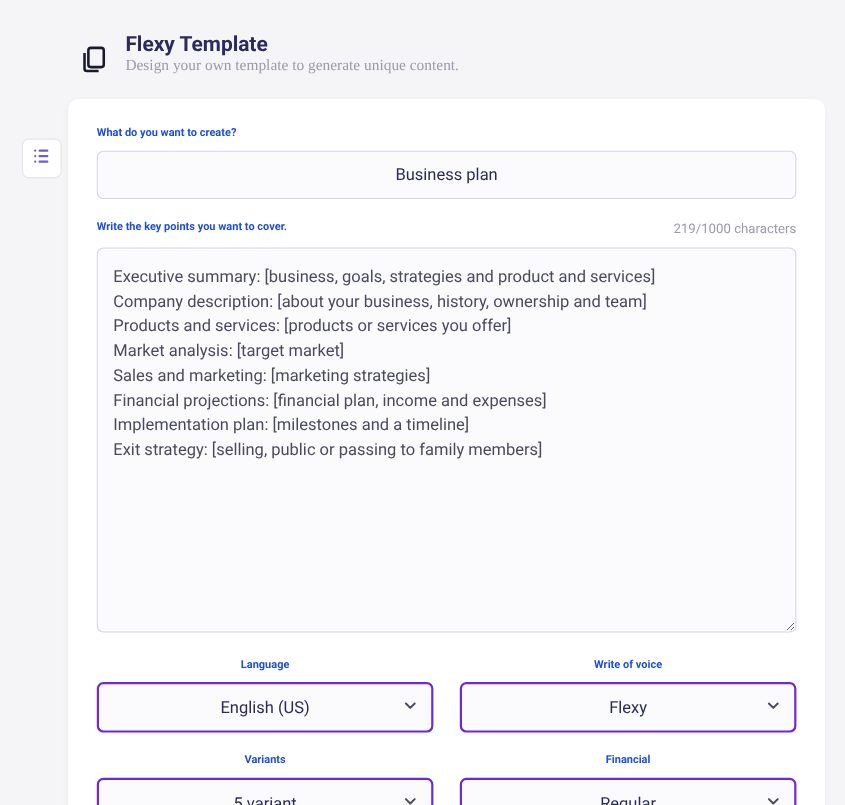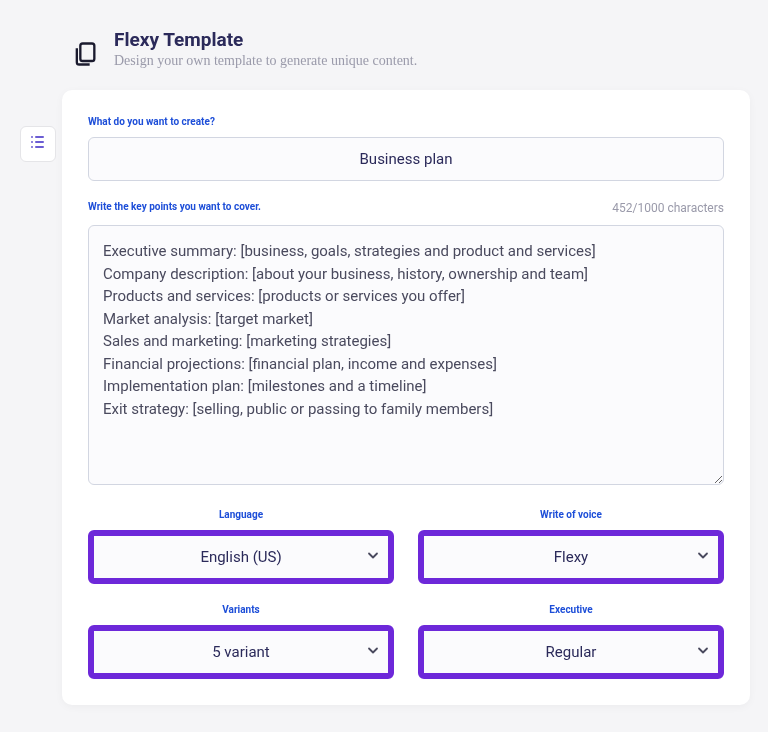--- a/index.html
+++ b/index.html
@@ -95,21 +95,21 @@
       border: 1px solid #d2d6e1;
       border-radius: 6px;
       font-size: 15px;
       color: #2b2a5a;
       font-family: inherit;
       background: #fbfbfd;
       text-align: center;
     }
     .textarea {
       width: 100%;
-      height: 260px;
+      height: 350px;
       padding: 14px;
       border: 1px solid #d2d6e1;
       border-radius: 6px;
       font-size: 15px;
       color: #4a4a5e;
       font-family: inherit;
       resize: vertical;
       line-height: 1.5;
       background: #fbfbfd;
     }
@@ -121,21 +121,21 @@
     .col {
       flex: 1;
       text-align: center;
     }
     .select-wrap {
       position: relative;
     }
     .select {
       width: 100%;
       padding: 12px 14px;
-      border: 6px solid #6d28d9;
+      border: 2px solid #6d28d9;
       border-radius: 6px;
       font-size: 15px;
       color: #2b2a5a;
       font-family: inherit;
       background: #fbfbfd;
       appearance: none;
       cursor: pointer;
     }
     .select-chevron {
       position: absolute;
@@ -177,21 +177,21 @@
 <div class="card">
 
   <div class="field-group">
     <label class="field-label">What do you want to create?</label>
     <input type="text" class="text-input" value="Business plan" style="">
   </div>
 
   <div class="field-group">
     <div class="label-row">
       <label class="field-label" style="margin-bottom:0">Write the key points you want to cover.</label>
-      <span class="char-count">452/1000 characters</span>
+      <span class="char-count">219/1000 characters</span>
     </div>
     <textarea class="textarea" style="">Executive summary: [business, goals, strategies and product and services]
 Company description: [about your business, history, ownership and team]
 Products and services: [products or services you offer]
 Market analysis: [target market]
 Sales and marketing: [marketing strategies]
 Financial projections: [financial plan, income and expenses]
 Implementation plan: [milestones and a timeline]
 Exit strategy: [selling, public or passing to family members]</textarea>
   </div>
@@ -227,21 +227,21 @@
       <div class="select-wrap">
         <div class="select">5 variant</div>
         <span class="select-chevron">
           <svg width="14" height="14" viewBox="0 0 14 14">
               <path d="M3 5 L7 9 L11 5" stroke="#4a4a5e" stroke-width="1.8" fill="none" stroke-linecap="round" stroke-linejoin="round"></path>
             </svg>
         </span>
       </div>
     </div>
     <div class="col">
-      <label class="field-label">Executive</label>
+      <label class="field-label">Financial</label>
       <div class="select-wrap">
         <div class="select">Regular</div>
         <span class="select-chevron">
           <svg width="14" height="14" viewBox="0 0 14 14">
               <path d="M3 5 L7 9 L11 5" stroke="#4a4a5e" stroke-width="1.8" fill="none" stroke-linecap="round" stroke-linejoin="round"></path>
             </svg>
         </span>
       </div>
     </div>
   </div>

